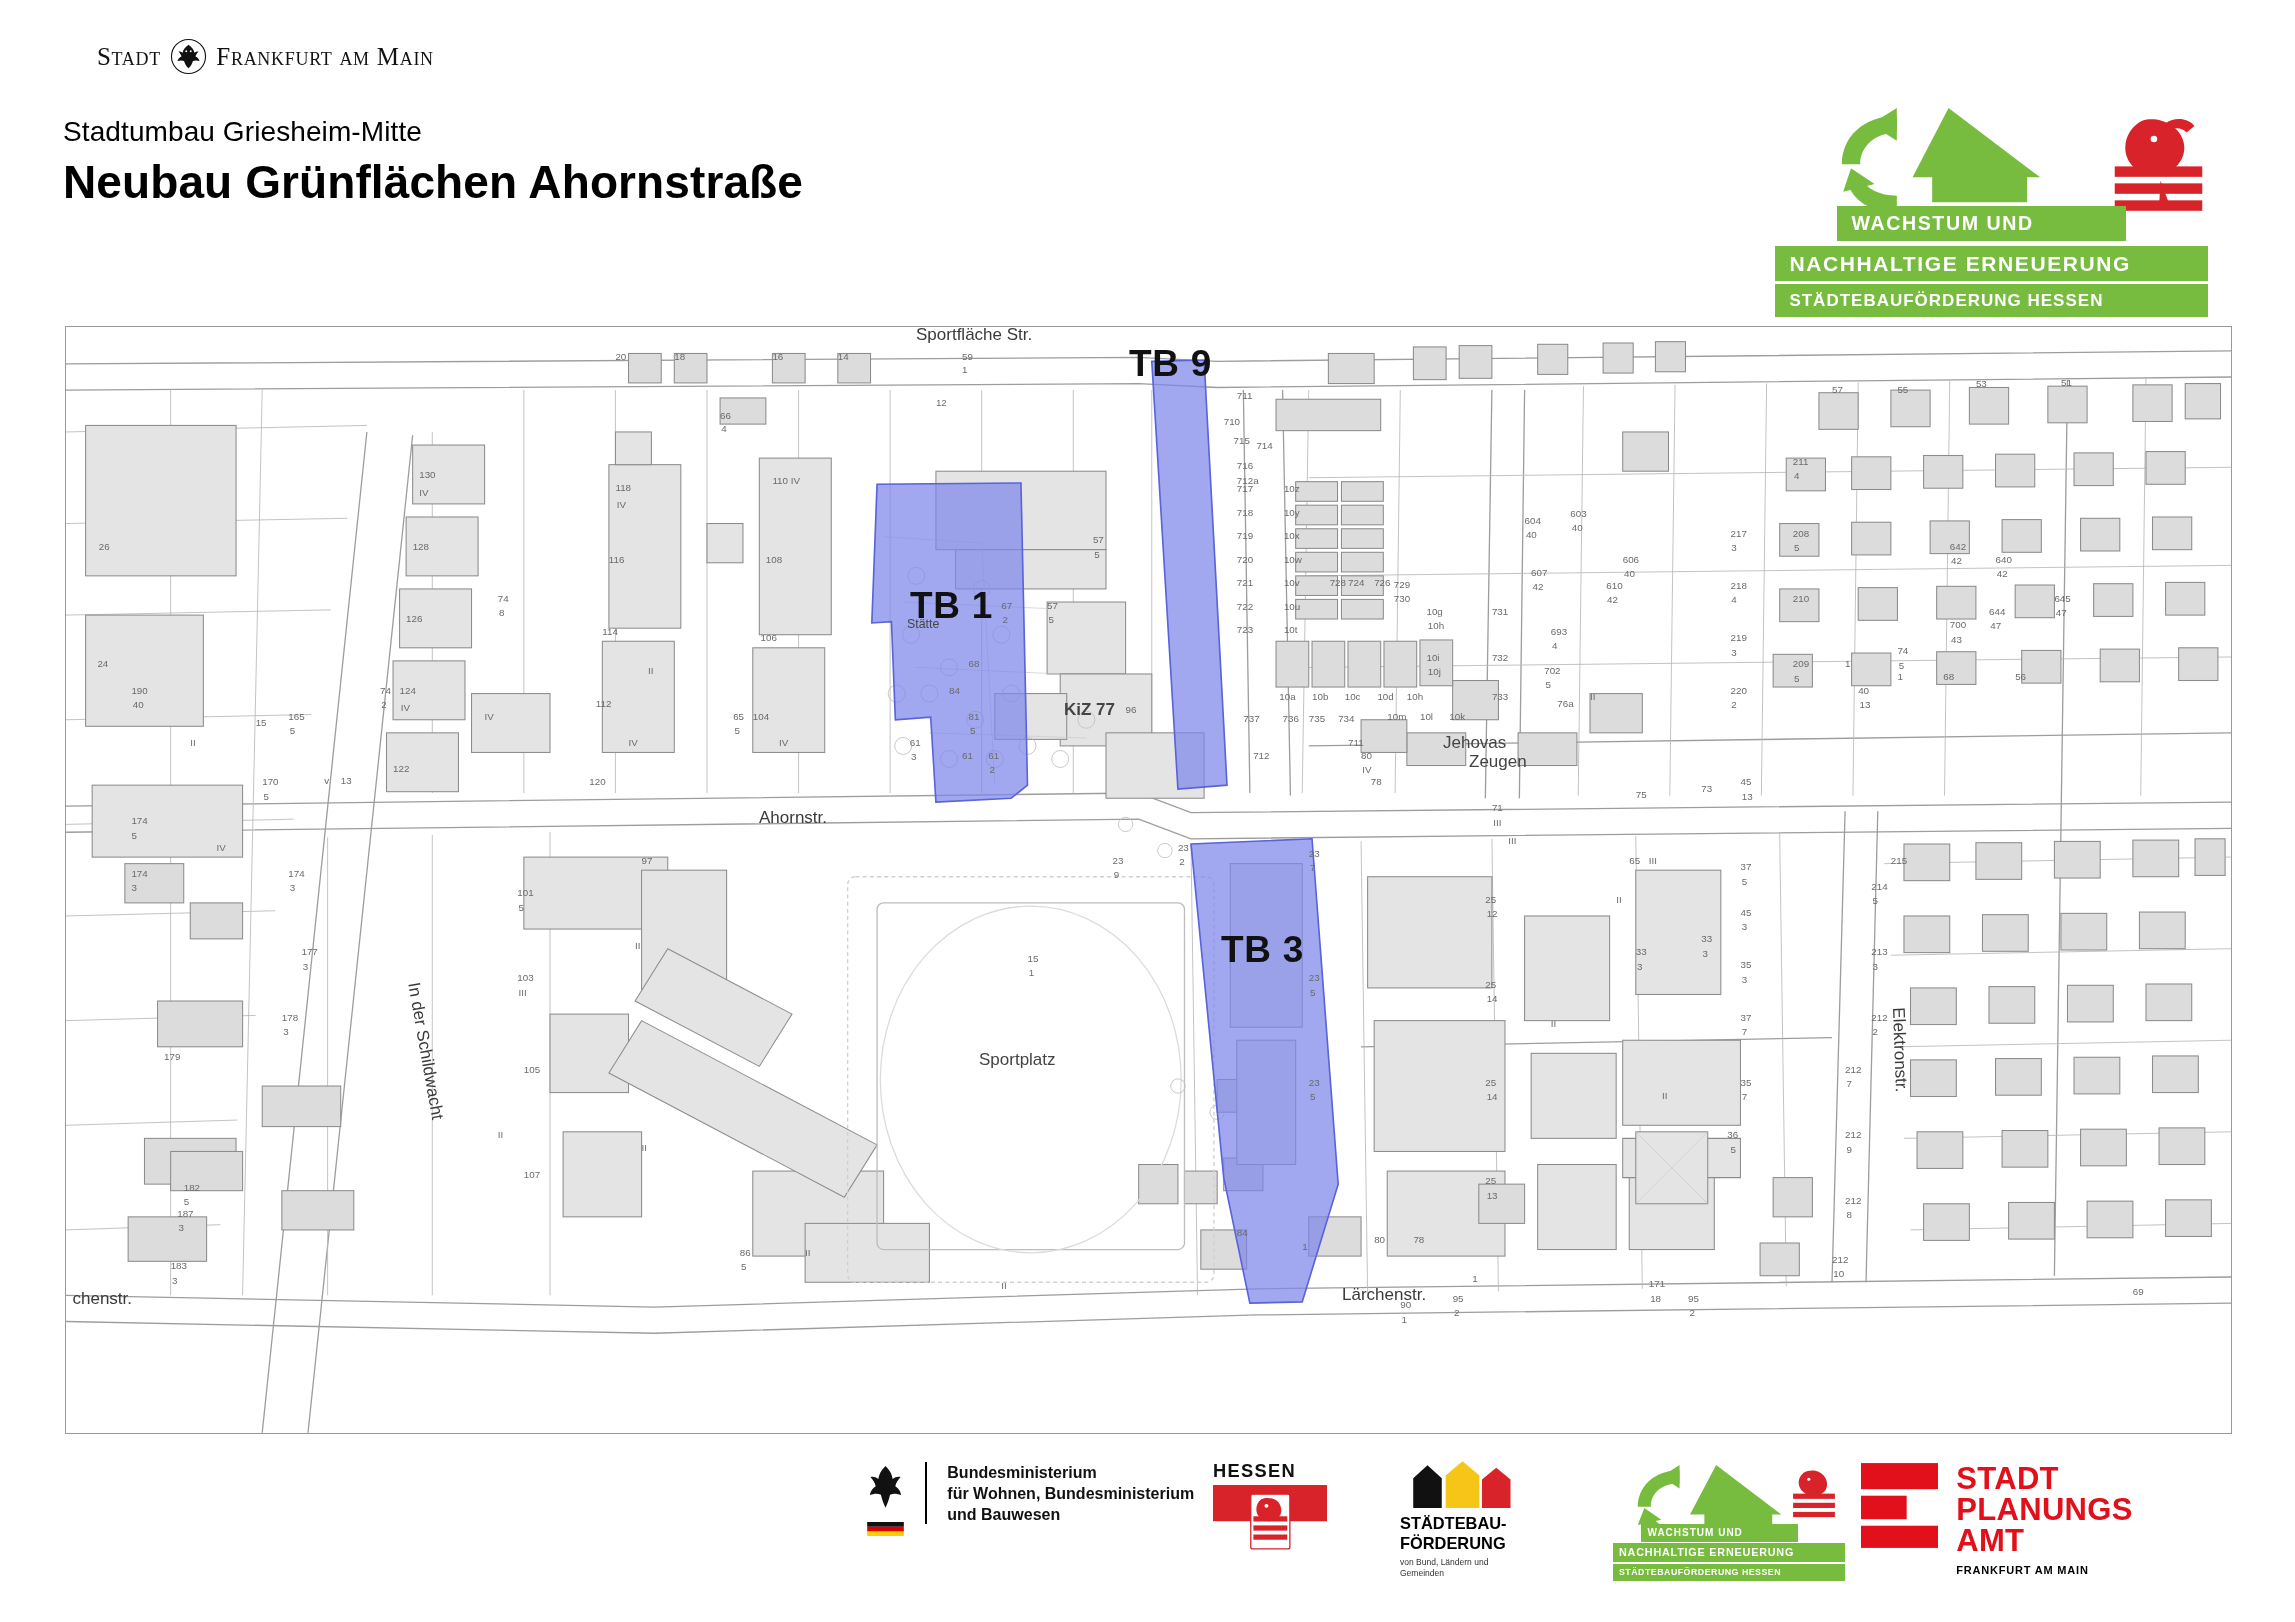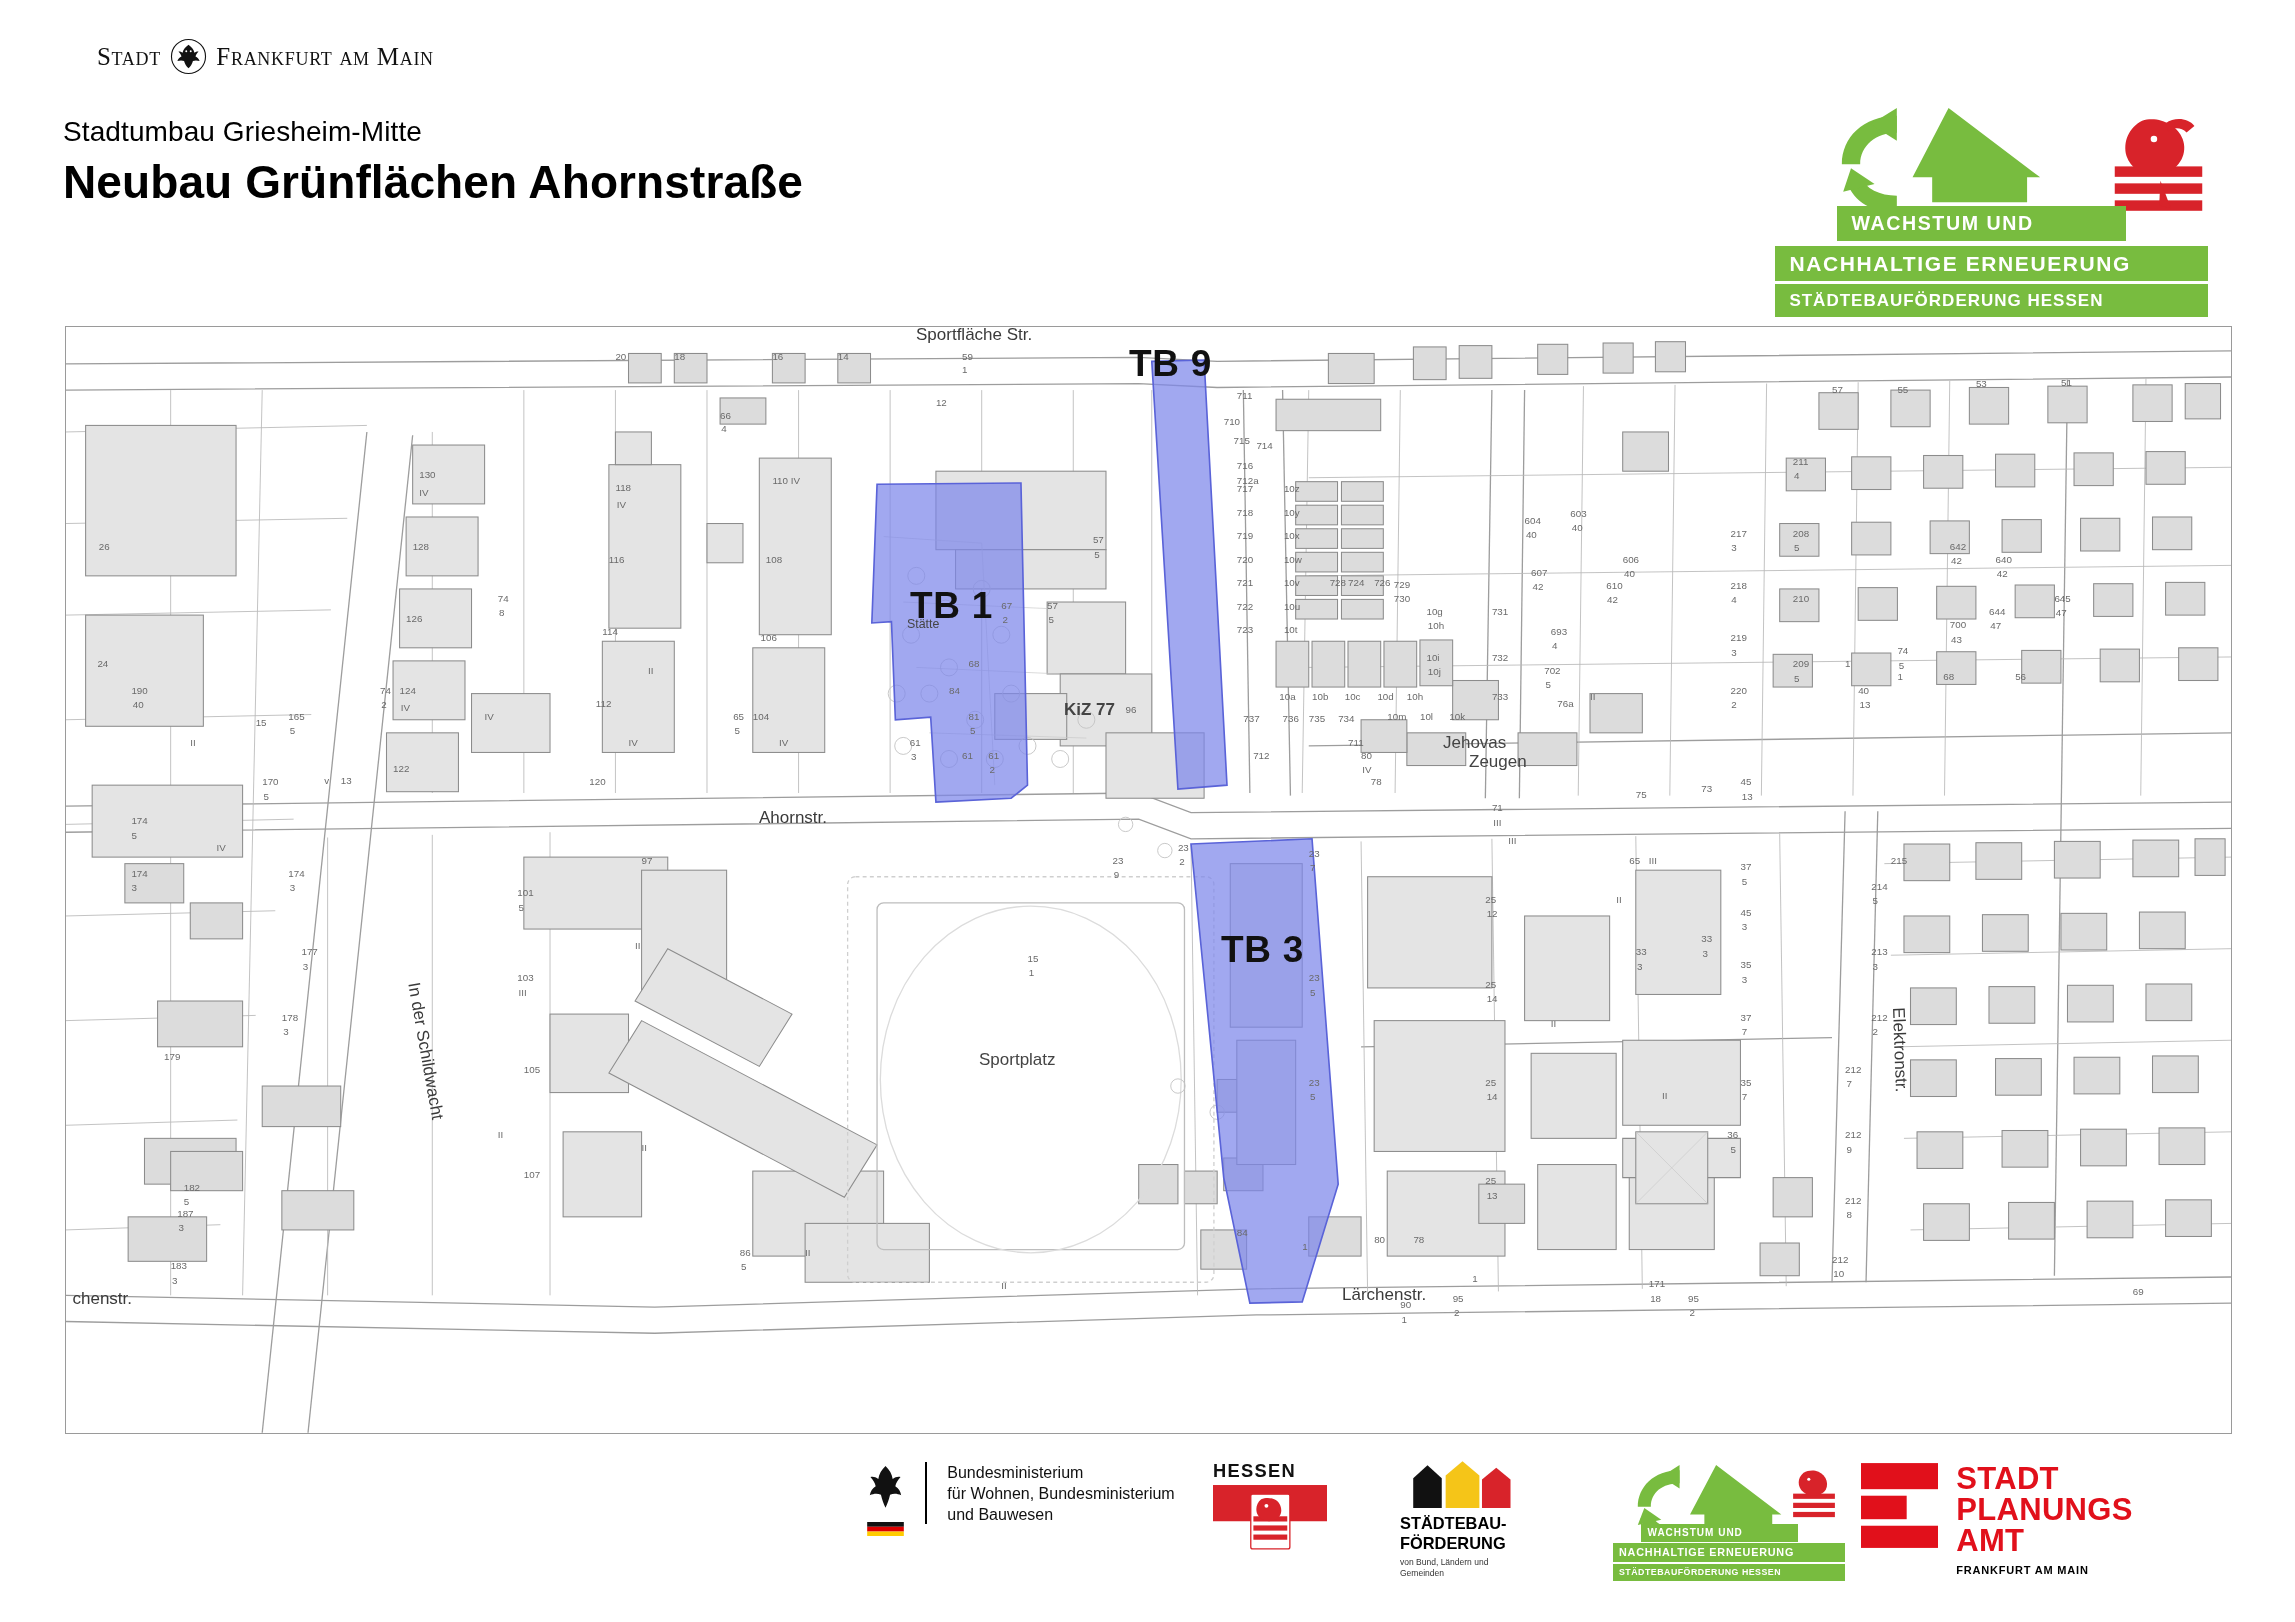--- a/index.html
+++ b/index.html
@@ -144,21 +144,21 @@
   #footer {
     position: absolute;
     left: 0;
     top: 1449px;
     width: 2295px;
     height: 173px;
   }
   #footer .logo { position: absolute; }
 
   
-  #bmwsb { left: 867px; top: 13px; display: flex; align-items: flex-start; gap: 20px; }
+  #bmwsb { left: 867px; top: 13px; display: flex; align-items: flex-start; gap: 20px; font-weight: bold; }
   #bmwsb .bund-eagle { width: 37px; height: 51px; }
   #bmwsb .rule { width: 2px; height: 62px; background: #000; margin-left: 1.3px; }
   #bmwsb .bmwsb-text { font-size: 16px; line-height: 1.32; color: #111; }
   #bmwsb .flag { position: absolute; left: 0px; top: 60px; width: 37px; height: 14.4px; }
 
   
   #hessen-logo { left: 1213px; top: 10.5px; width: 114px; }
   #hessen-logo .word { font-size: 18.3px; font-weight: bold; letter-spacing: 1.3px; color: #111; margin-bottom: 3.9px; }
   #hessen-logo .flagbox { width: 114px; height: 73px; position: relative; }
 

